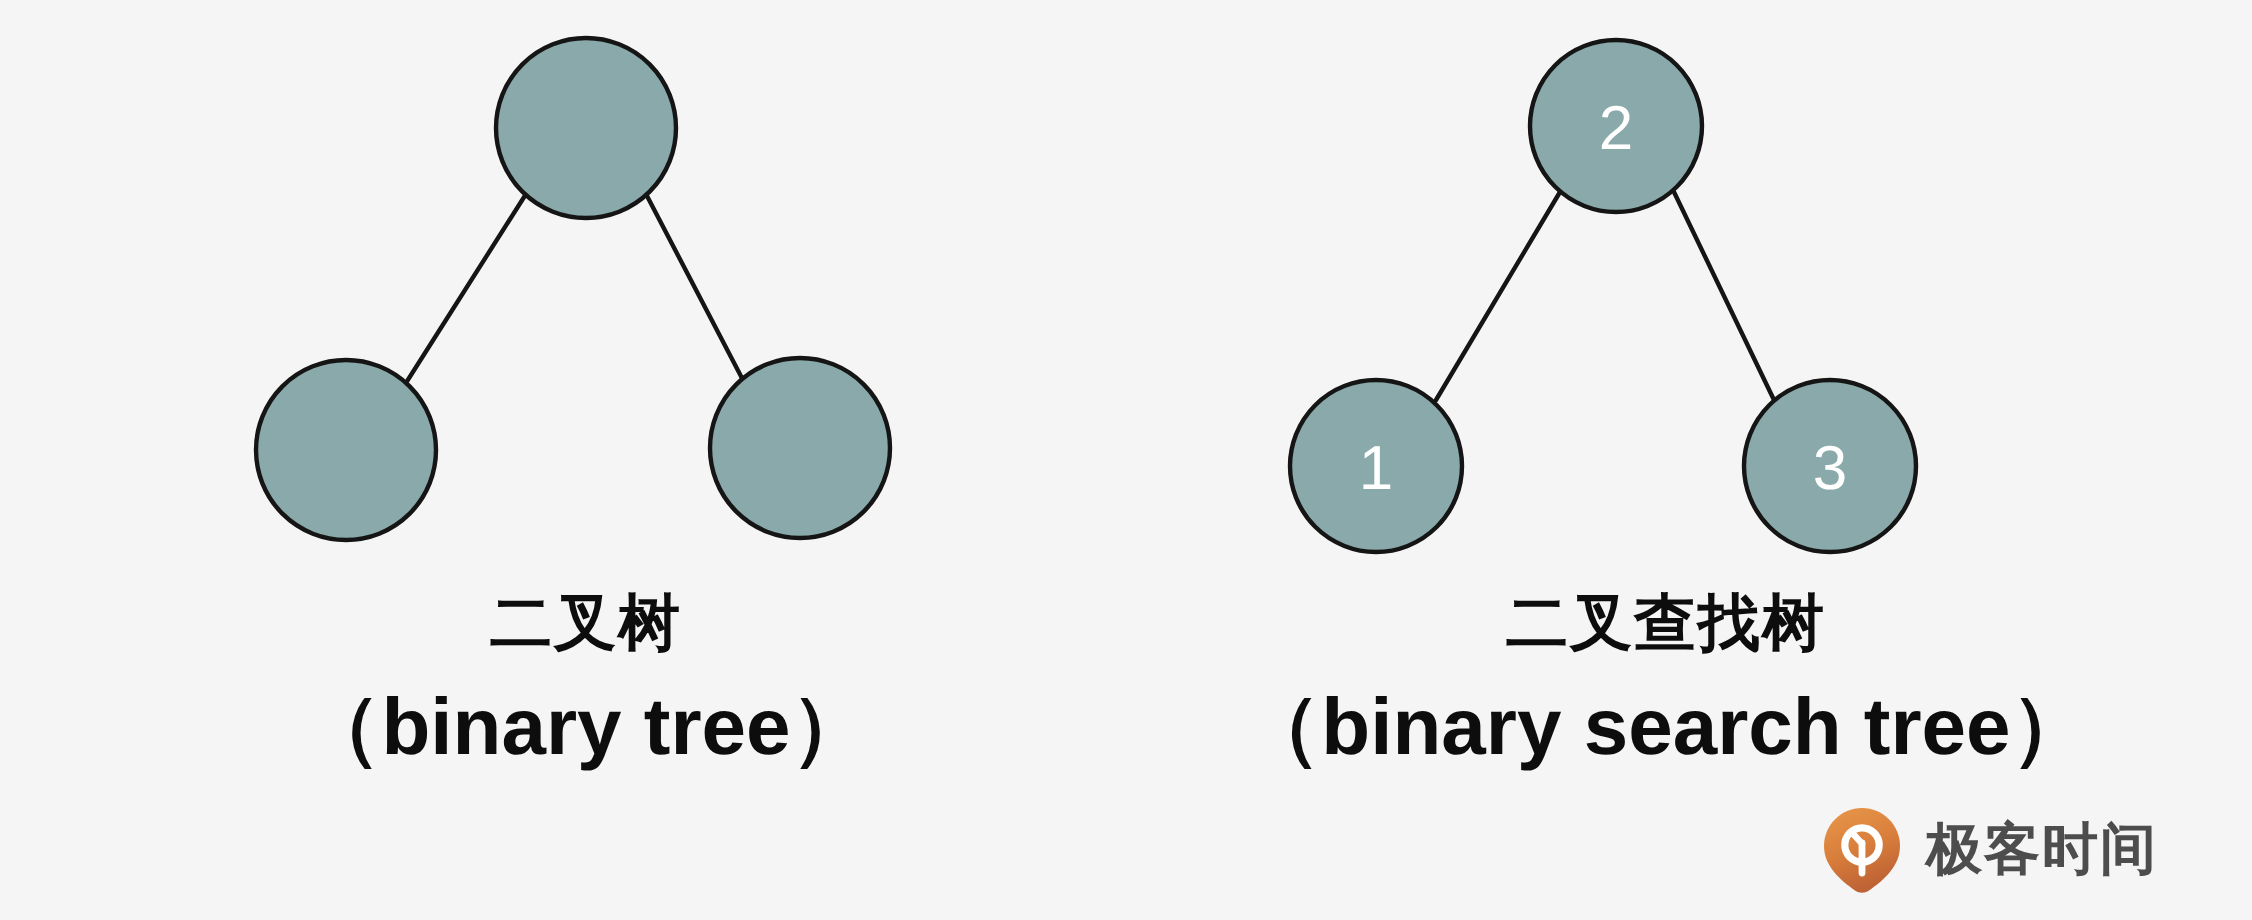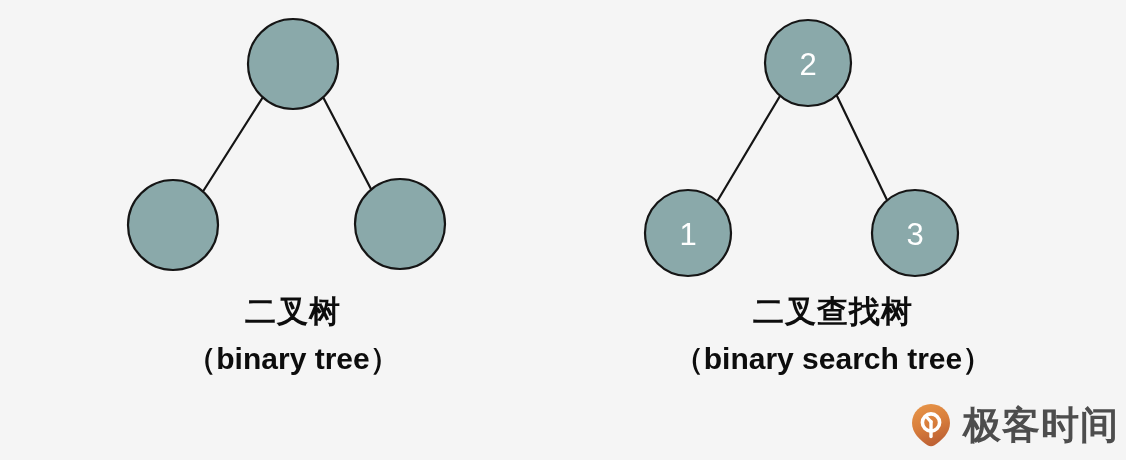--- a/index.html
+++ b/index.html
@@ -64,40 +64,40 @@
     font-weight: bold;
     line-height: 1.0;
   }
   .caption-cn {
     top: 296px;
     font-size: 31px;
     letter-spacing: 1px;
   }
   .caption-en {
     top: 344px;
-    font-size: 30px;
+    font-size: 40px;
     letter-spacing: 0px;
   }
 
   
   #brand-logo {
     position: absolute;
     left: 908px;
     top: 402px;
     display: flex;
     align-items: center;
     gap: 9px;
   }
   #brand-logo .brand-mark {
     width: 46px;
     height: 46px;
     display: block;
   }
   #brand-logo .brand-text {
-    font-size: 38px;
+    font-size: 28px;
     font-weight: bold;
     color: #4d4d4d;
     letter-spacing: 1px;
     line-height: 1;
     white-space: nowrap;
   }
 </style>
 </head>
 <body>
 

